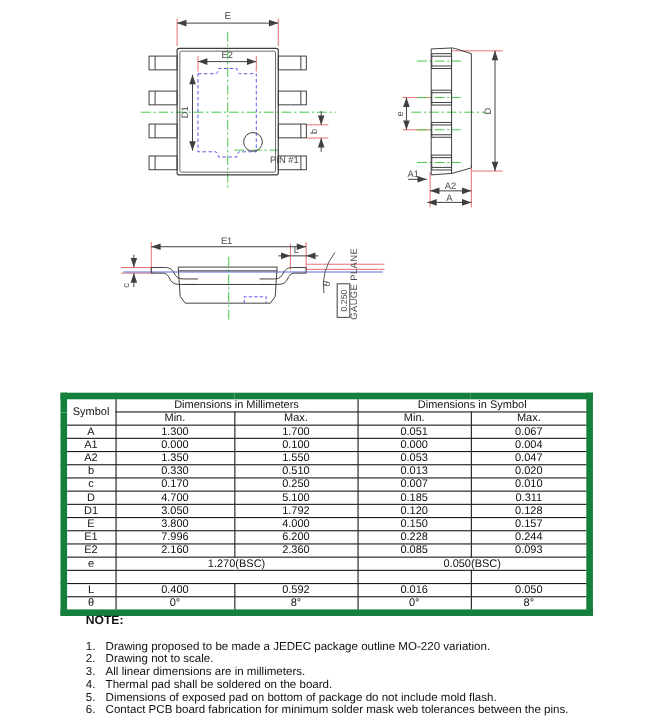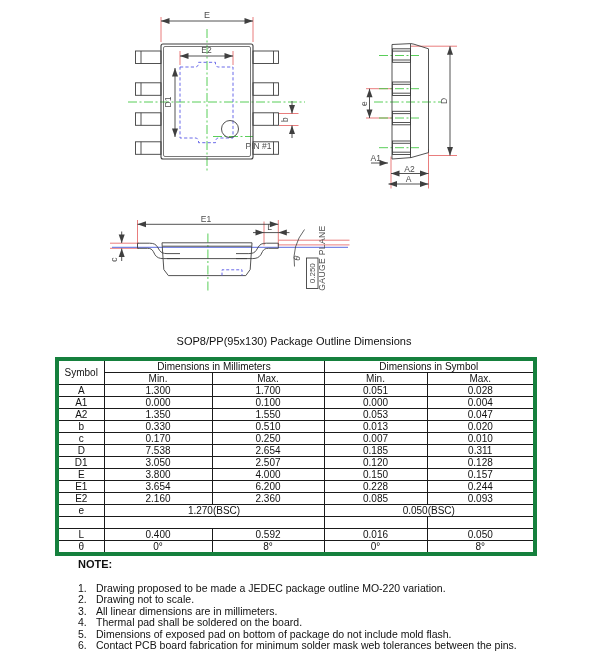--- a/index.html
+++ b/index.html
@@ -2,21 +2,21 @@
 <html><head>
 <meta charset="utf-8">
 <style>
   html,body{margin:0;padding:0;}
   body{width:602px;height:661px;background:#ffffff;font-family:"Liberation Sans",sans-serif;color:#1c1c1c;position:relative;overflow:hidden;}
   .page{position:absolute;left:0;top:0;width:602px;height:661px;background:#fff;}
   svg text{font-family:"Liberation Sans",sans-serif;fill:#4d4d4d;}
   .drawing-svg{position:absolute;left:0;top:0;}
   .doc-title{position:absolute;left:55px;top:335px;width:478px;text-align:center;font-size:11px;color:#111;}
   table.dims{position:absolute;left:55px;top:357px;width:478px;border-collapse:collapse;font-size:10px;color:#111;table-layout:fixed;}
-  table.dims{border:4px solid #15803d;}
+  table.dims{border:6px solid #15803d;}
   table.dims th,table.dims td{border:1px solid #1a1a1a;padding:0;height:11px;line-height:11px;text-align:center;font-weight:normal;white-space:nowrap;overflow:hidden;}
   .notes{position:absolute;left:46px;top:558px;width:562px;font-size:10.5px;color:#111;margin-left:32px;}
   .notes-heading{font-weight:bold;font-size:11px;margin:0 0 13px 0;}
   .note-item{display:flex;line-height:11.4px;}
   .note-num{width:18px;flex:none;}
   .note-text{flex:1;}
 </style>
 </head>
 <body>
 
@@ -197,21 +197,20 @@
 
       <text x="206" y="221.7" font-size="8.5" text-anchor="middle">E1</text>
       <text x="269.5" y="230" font-size="8.5" text-anchor="middle">L</text>
       <text x="117" y="259.5" font-size="8.5" text-anchor="middle" transform="rotate(-90 117 259.5)">c</text>
       <text x="297" y="261" font-size="9" text-anchor="middle" transform="rotate(-70 297 258)">θ</text>
       <text x="312.4" y="276.2" font-size="8" text-anchor="middle" transform="rotate(-90 312.4 273.2)">0.250</text>
       <text x="324.5" y="258" font-size="8.5" text-anchor="middle" transform="rotate(-90 324.5 258)" letter-spacing="0.4">GAUGE PLANE</text>
     </g>
   </svg>
 
-  <div class="doc-title">SOP8/PP(95x130) Package Outline Dimensions</div>
 
   <table class="dims">
     <colgroup>
       <col style="width:47px">
         <col style="width:108px">
         <col style="width:112px">
         <col style="width:103px">
         <col style="width:108px">
     </colgroup>
     <tbody>
@@ -224,21 +223,21 @@
       <th>Min.</th>
       <th>Max.</th>
       <th>Min.</th>
       <th>Max.</th>
     </tr>
     <tr>
       <td>A</td>
       <td>1.300</td>
       <td>1.700</td>
       <td>0.051</td>
-      <td>0.028</td>
+      <td>0.067</td>
     </tr>
     <tr>
       <td>A1</td>
       <td>0.000</td>
       <td>0.100</td>
       <td>0.000</td>
       <td>0.004</td>
     </tr>
     <tr>
       <td>A2</td>
@@ -256,42 +255,42 @@
     </tr>
     <tr>
       <td>c</td>
       <td>0.170</td>
       <td>0.250</td>
       <td>0.007</td>
       <td>0.010</td>
     </tr>
     <tr>
       <td>D</td>
-      <td>7.538</td>
-      <td>2.654</td>
+      <td>4.700</td>
+      <td>5.100</td>
       <td>0.185</td>
       <td>0.311</td>
     </tr>
     <tr>
       <td>D1</td>
       <td>3.050</td>
-      <td>2.507</td>
+      <td>1.792</td>
       <td>0.120</td>
       <td>0.128</td>
     </tr>
     <tr>
       <td>E</td>
       <td>3.800</td>
       <td>4.000</td>
       <td>0.150</td>
       <td>0.157</td>
     </tr>
     <tr>
       <td>E1</td>
-      <td>3.654</td>
+      <td>7.996</td>
       <td>6.200</td>
       <td>0.228</td>
       <td>0.244</td>
     </tr>
     <tr>
       <td>E2</td>
       <td>2.160</td>
       <td>2.360</td>
       <td>0.085</td>
       <td>0.093</td>

